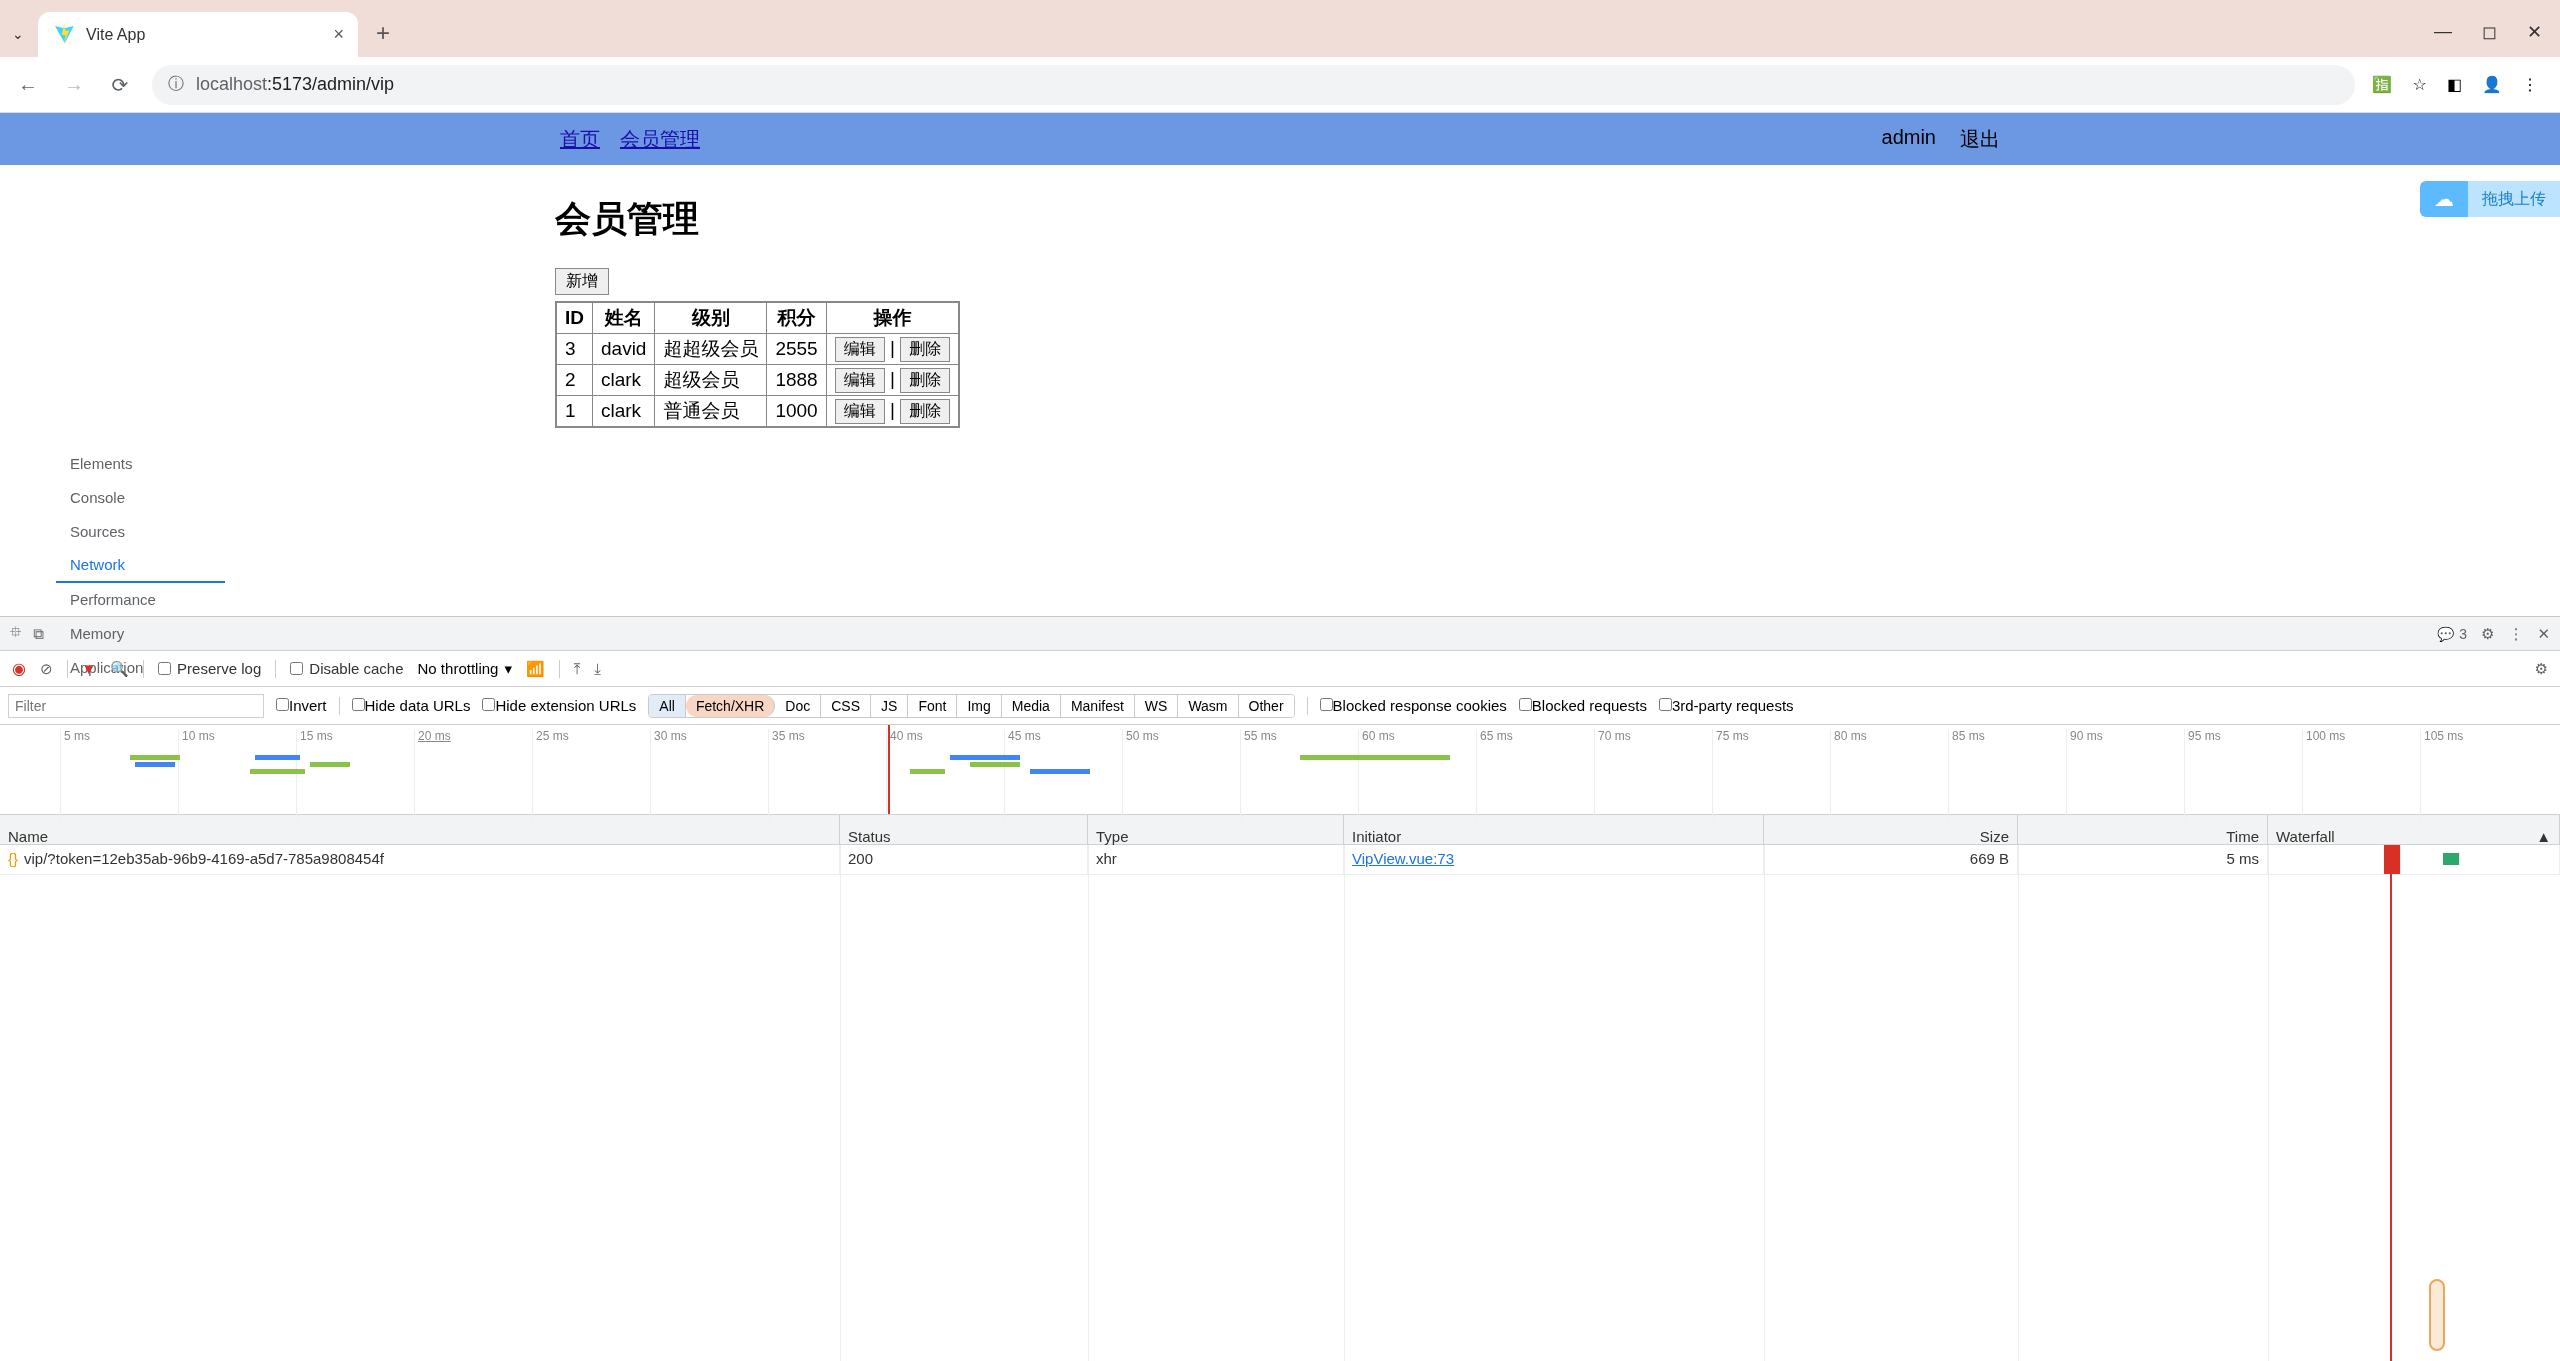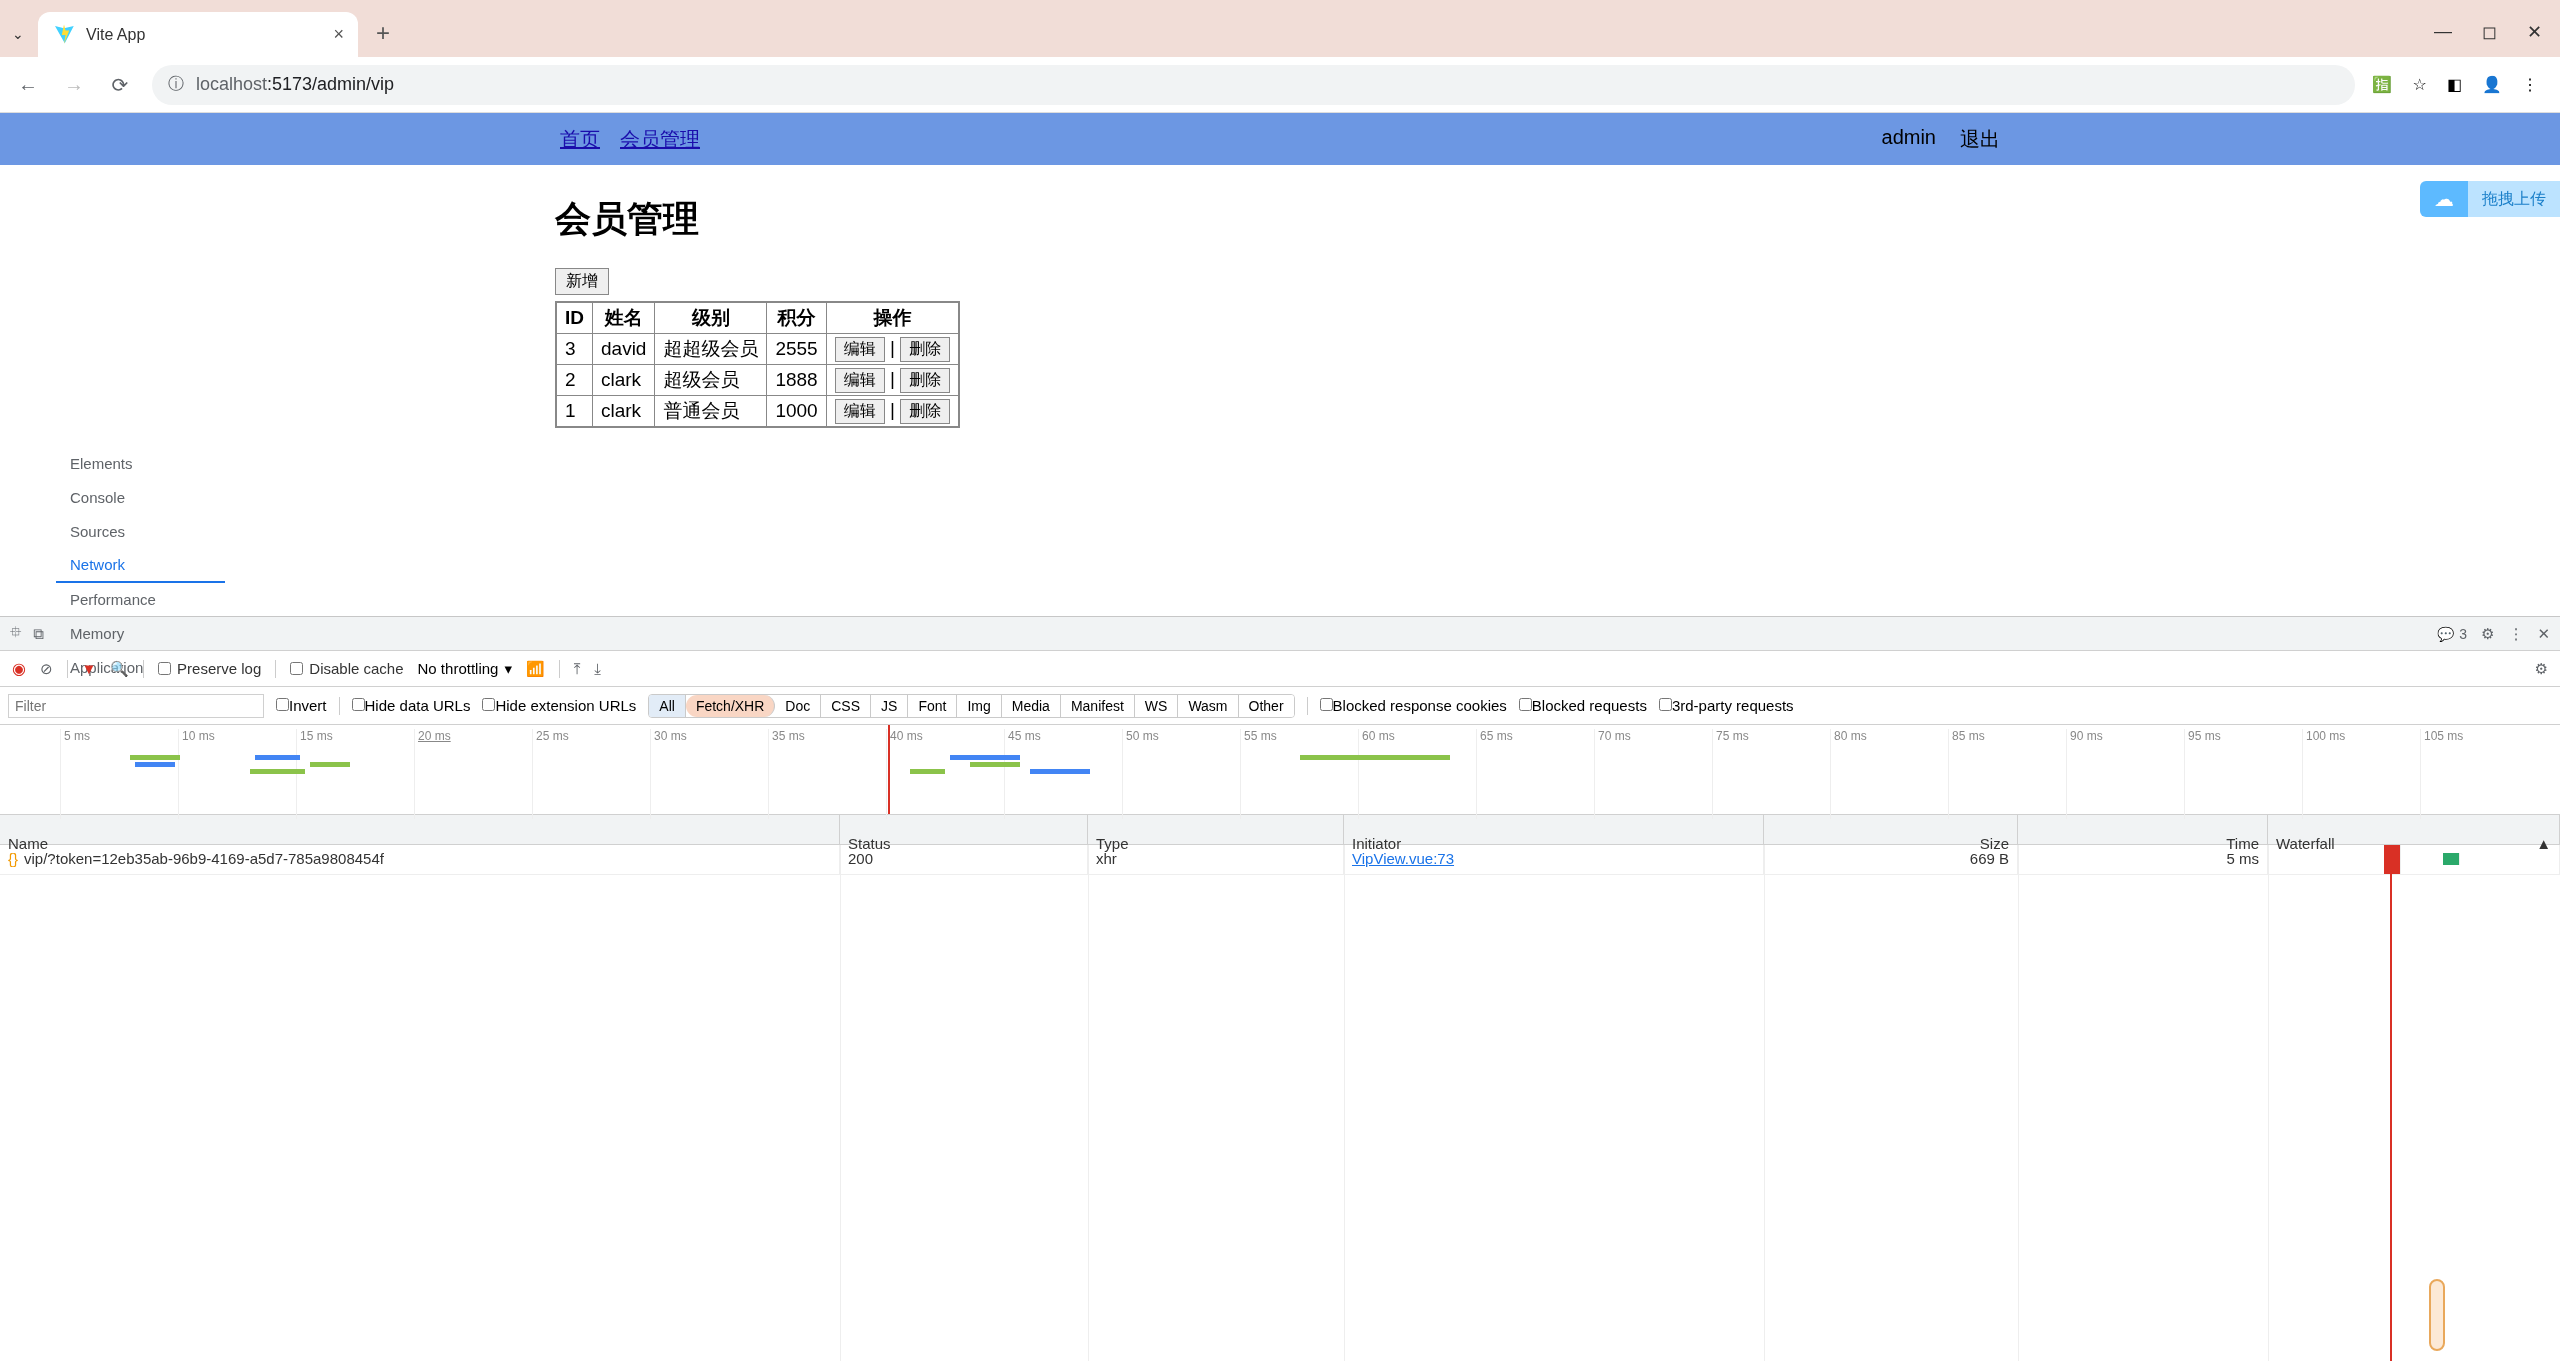--- a/index.html
+++ b/index.html
@@ -63,21 +63,21 @@
 .chip { padding: 3px 10px; font-size: 14px; background: #fff; border-right: 1px solid #cacaca; cursor: pointer; }
 .chip:last-child { border-right: none; }
 .chip.active { background: #e2ecf7; }
 .chip.sel { background: #f9d6c4; border-radius: 11px; }
 
 .timeline { height: 90px; border-bottom: 1px solid #d0d0d0; position: relative; background: #fff; }
 .timeline .tick { position: absolute; top: 4px; font-size: 12px; color: #888; border-left: 1px solid #eee; height: 90px; padding-left: 3px; }
 .timeline .bar { position: absolute; height: 5px; }
 
 .net-header { height: 30px; display: flex; background: #f1f3f4; border-bottom: 1px solid #d0d0d0; font-size: 15px; color: #333; }
-.net-header div { padding: 20px 8px; border-right: 1px solid #d0d0d0; }
+.net-header div { padding: 13px 8px; border-right: 1px solid #d0d0d0; }
 .col-name { flex: 0 0 840px; }
 .col-status { flex: 0 0 248px; }
 .col-type { flex: 0 0 256px; }
 .col-initiator { flex: 0 0 420px; }
 .col-size { flex: 0 0 254px; text-align: right; }
 .col-time { flex: 0 0 250px; text-align: right; }
 .col-waterfall { flex: 1; position: relative; }
 
 .net-row { height: 30px; display: flex; font-size: 15px; color: #333; border-bottom: 1px solid #eee; }
 .net-row div { padding: 5px 8px; border-right: 1px solid #eee; overflow: hidden; white-space: nowrap; }

